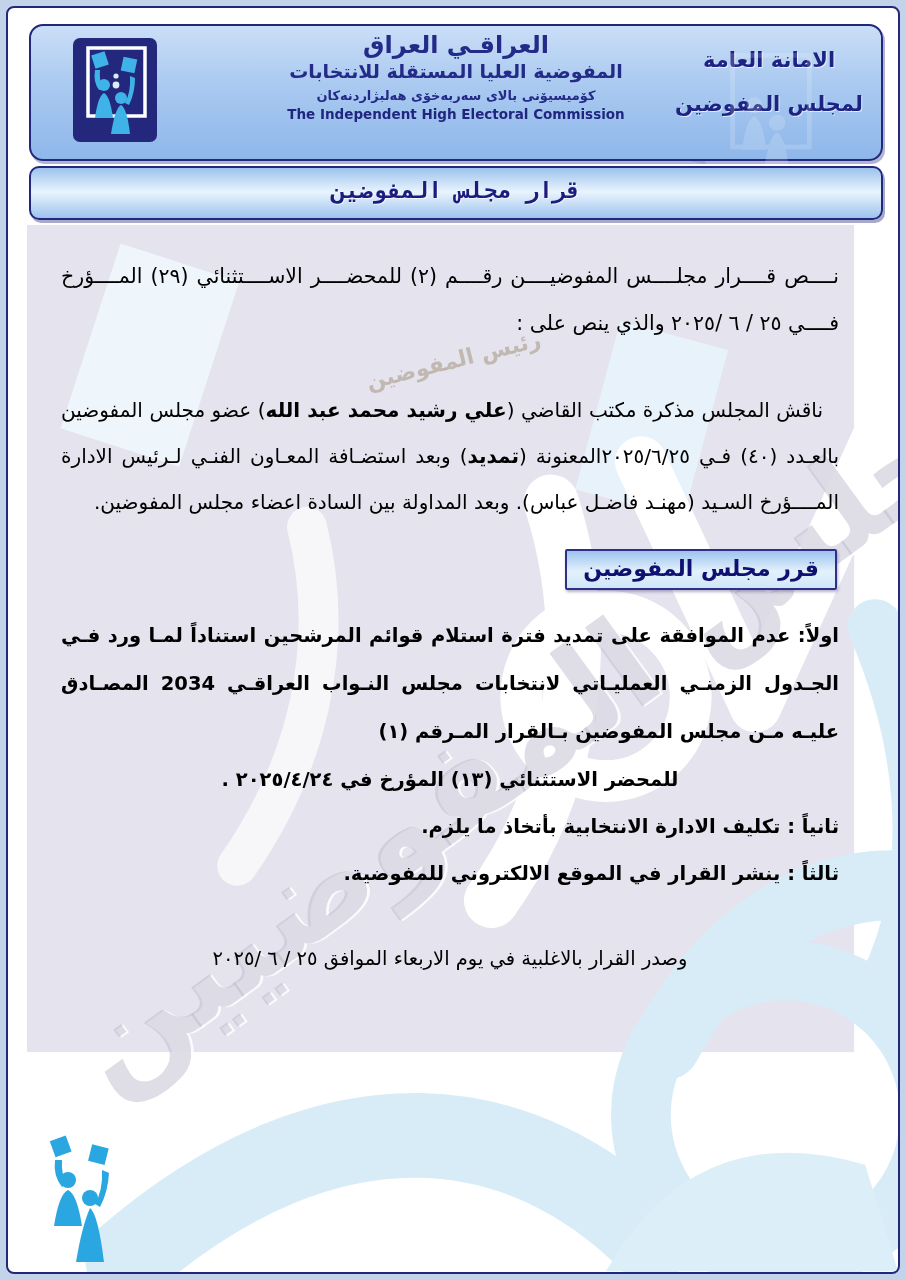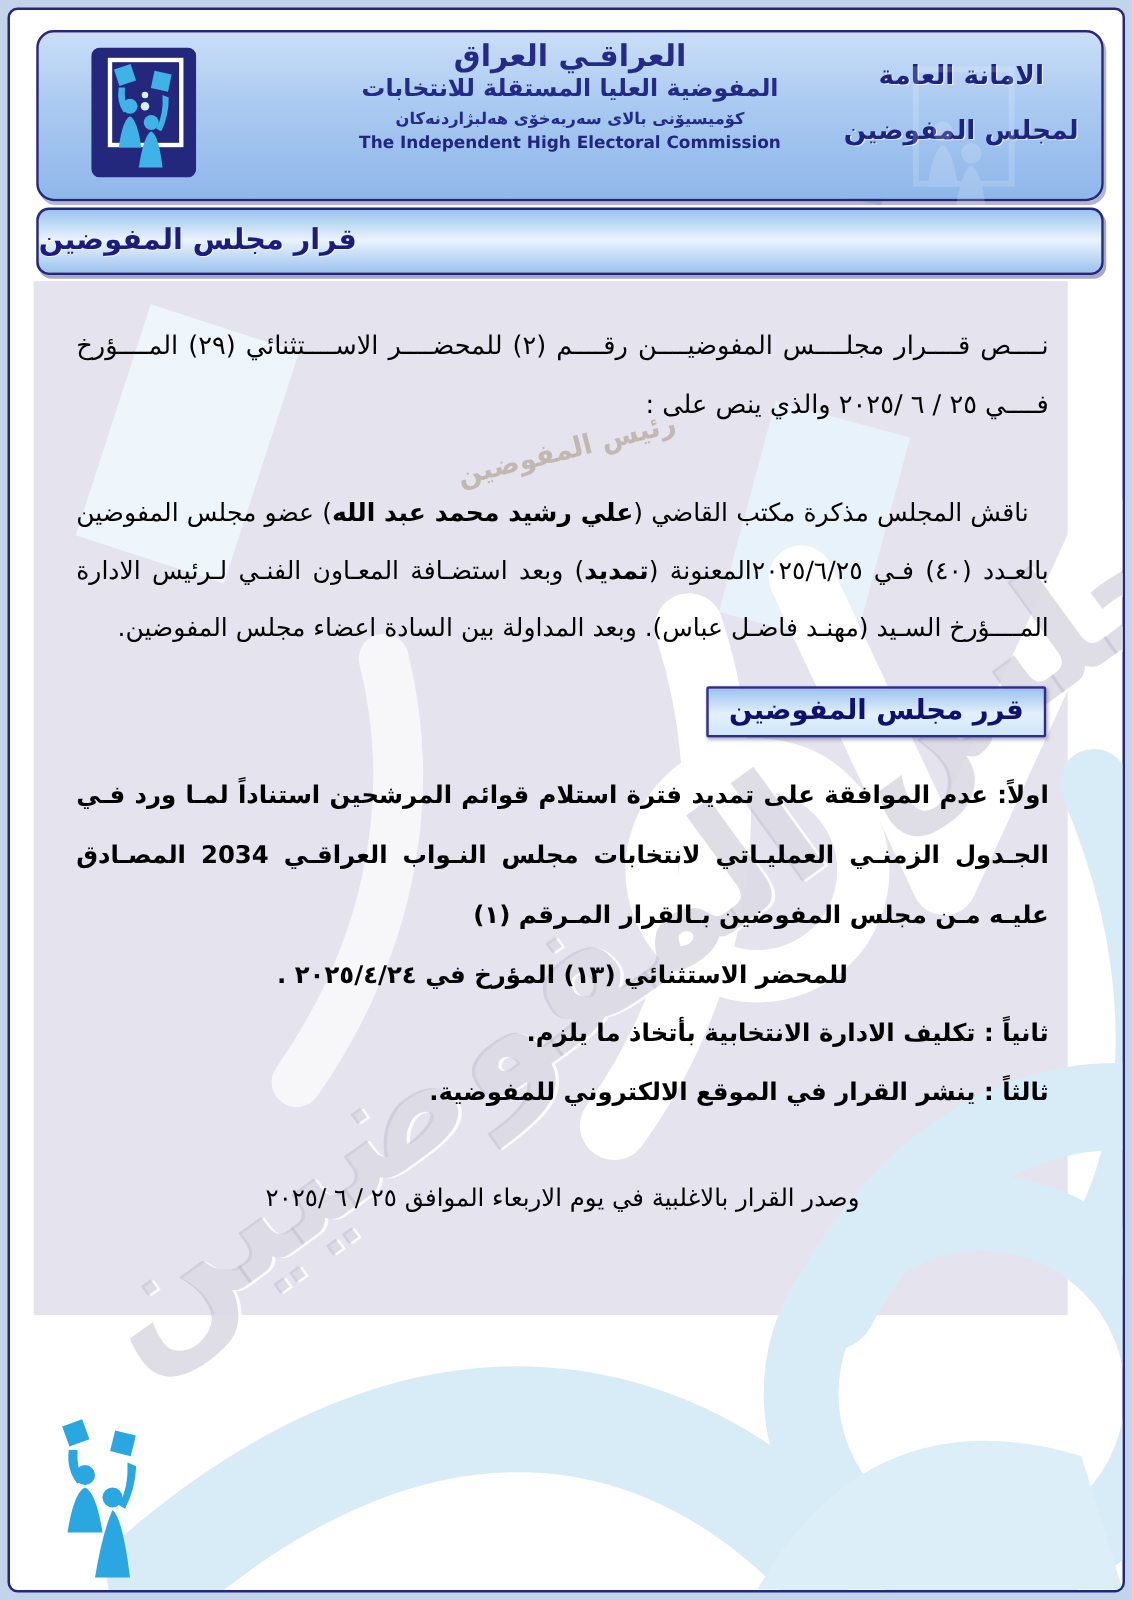--- a/index.html
+++ b/index.html
@@ -47,23 +47,24 @@
     text-shadow:1px 1px 0 rgba(255,255,255,.65);
   }
   .h-right .l2{margin-top:20px;}
   .h-right .ghost{position:absolute;left:38px;top:-6px;opacity:.16;}
   
   .title-bar{
     position:absolute;left:21px;right:15px;top:158px;height:50px;z-index:3;
     border:2px solid #23287d;border-radius:10px;
     background:linear-gradient(180deg,#9dc3ee 0%,#e9f4fd 48%,#9dc3ee 100%);
     box-shadow:2px 3px 0 rgba(35,40,125,.4);
-    text-align:left;line-height:48px;
+    text-align:center;line-height:48px;
     font-size:23px;font-weight:bold;color:#1c1c7e;
     text-shadow:1px 1px 0 rgba(255,255,255,.6);
+    font-family:Liberation Mono, monospace;
   }
   
   .content{
     position:absolute;left:27px;top:223px;width:830px;height:830px;z-index:2;
     box-sizing:border-box;padding:14px 24px 0;direction:rtl;color:#000;
   }
   .p1{margin:8px 2px 0;font-size:20.5px;line-height:2.3;text-align:justify;}
   .p2{margin:40px 2px 0;font-size:20px;line-height:2.3;text-align:justify;text-indent:16px;}
   .p2 b{font-weight:bold;}
   .badge{

